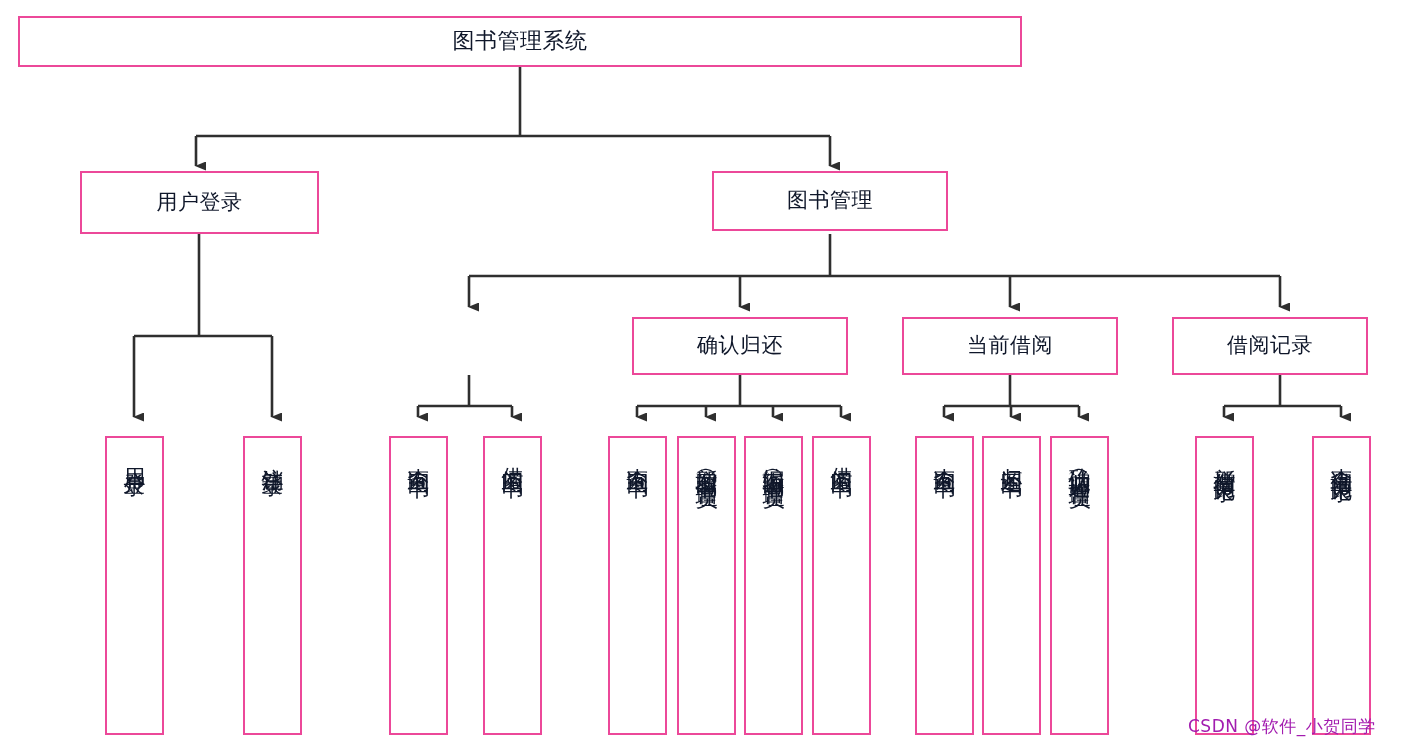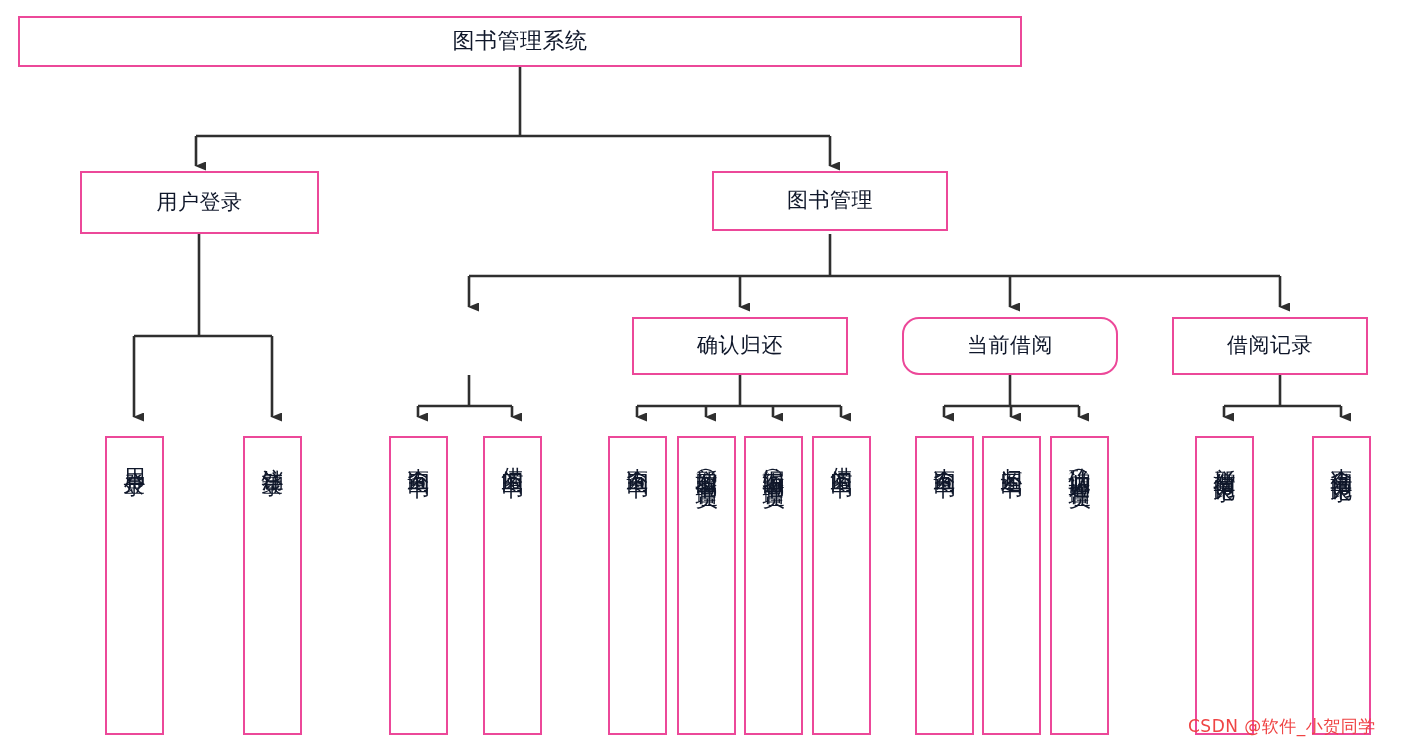--- a/index.html
+++ b/index.html
@@ -60,21 +60,21 @@
     writing-mode: vertical-rl;
     text-orientation: upright;
     font-size: 22px;
     line-height: 1.0;
     letter-spacing: 3px;
     white-space: nowrap;
   }
   .watermark {
     position: absolute;
     font-size: 17px;
-    color: #ef4444;
+    color: #a21caf;
     white-space: nowrap;
     letter-spacing: 0.5px;
   }
 </style>
 </head>
 <body>
 
 <div id="canvas">
 
   <svg class="edges" viewBox="0 0 1405 747" xmlns="http://www.w3.org/2000/svg">
@@ -135,21 +135,21 @@
   <div class="node horiz" style="left:80px; top:171px; width:239px; height:63px;">
     <span class="label">用户登录</span>
   </div>
   <div class="node horiz" style="left:712px; top:171px; width:236px; height:60px;">
     <span class="label">图书管理</span>
   </div>
 
   <div class="node horiz" style="left:632px; top:317px; width:216px; height:58px;">
     <span class="label">确认归还</span>
   </div>
-  <div class="node horiz" style="left:902px; top:317px; width:216px; height:58px;border-radius:17px;">
+  <div class="node horiz" style="left:902px; top:317px; width:216px; height:58px;">
     <span class="label">当前借阅</span>
   </div>
   <div class="node horiz" style="left:1172px; top:317px; width:196px; height:58px;">
     <span class="label">借阅记录</span>
   </div>
 
   <div class="node leaf" style="left:105px; top:436px; width:59px; height:299px;">
     <span class="label">用户登录</span>
   </div>
   <div class="node leaf" style="left:243px; top:436px; width:59px; height:299px;">

